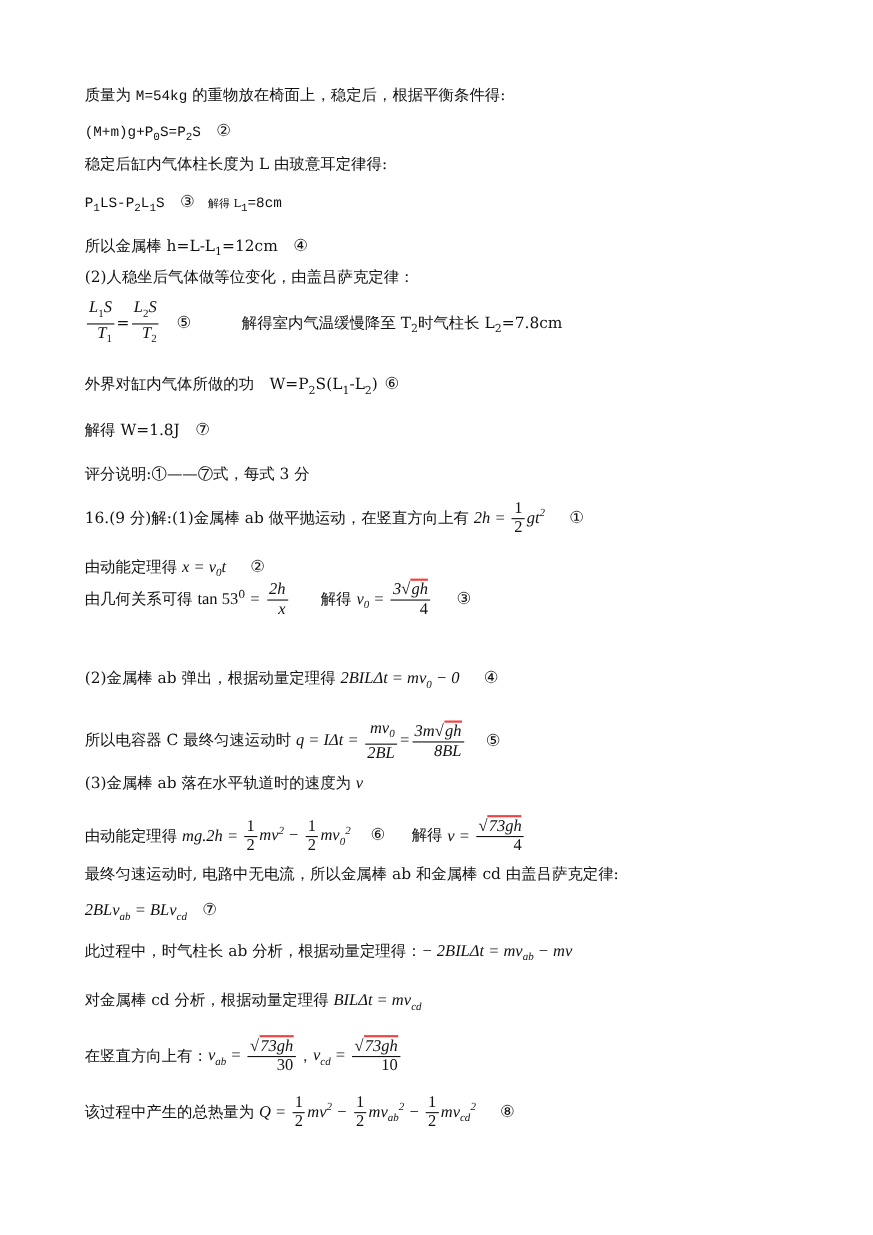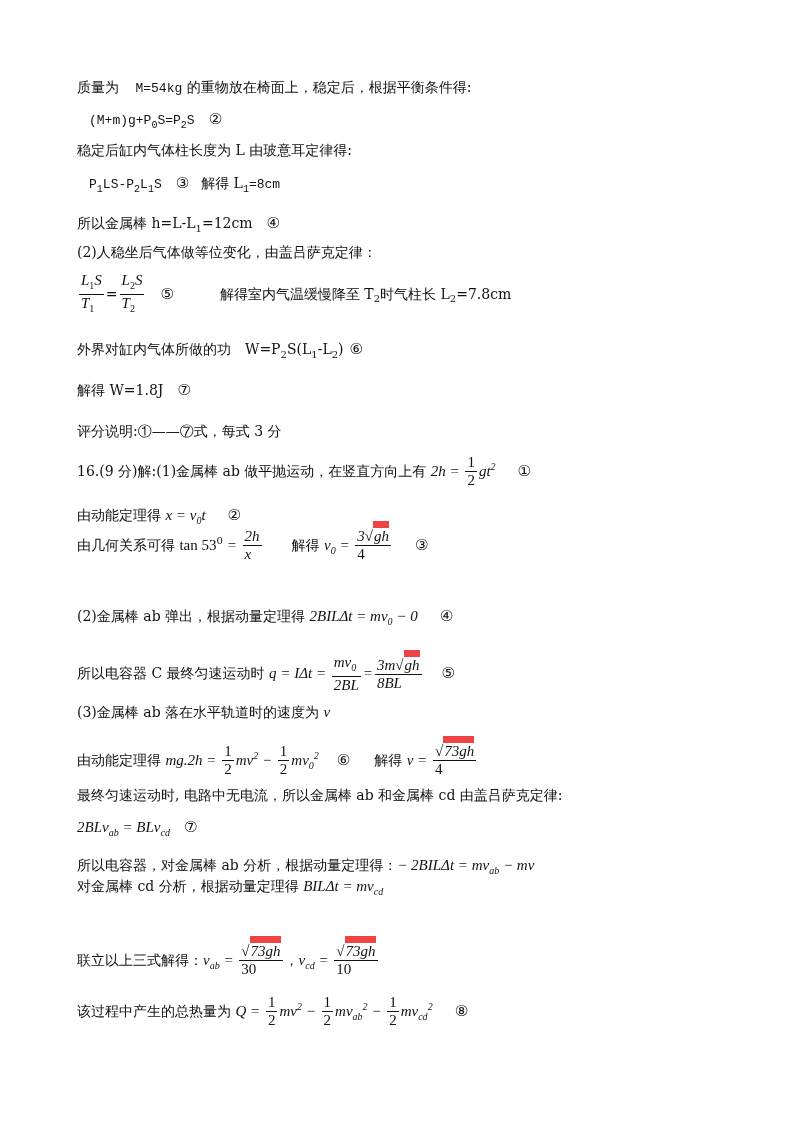--- a/index.html
+++ b/index.html
@@ -1,45 +1,45 @@
 <!DOCTYPE html>
 <html><head>
 <meta charset="utf-8">
 <style>
   html, body { margin:0; padding:0; background:#ffffff; }
   body { width:794px; height:1123px; position:relative; overflow:hidden;
          font-family:"DejaVu Serif", "Liberation Serif", serif; color:#111; }
   .line { position:absolute; left:77px; font-size:14px; line-height:18px; white-space:nowrap; }
-  .mono { font-family:"Liberation Mono","DejaVu Sans Mono",monospace; font-size:13px;margin-left:12px; }
+  .mono { font-family:"Liberation Mono","DejaVu Sans Mono",monospace; font-size:13px; }
   .m { font-family:"Liberation Serif","DejaVu Serif",serif; font-style:italic; font-size:15px; }
   .up { font-style:normal; }
-  .frac { display:inline-block; vertical-align:middle; text-align:left; margin:0 2px; }
+  .frac { display:inline-block; vertical-align:middle; text-align:right; margin:0 2px; }
   .frac .n { display:block; border-bottom:1px solid #111; padding:0 2px; line-height:17px; }
   .frac .d { display:block; line-height:17px; padding:0 2px; }
   .circ { font-family:"DejaVu Sans",sans-serif; font-size:15px; margin-left:14px; }
   sub, sup { font-size:10px; }
-  .sqrt { border-top:7px solid #ef4444; padding-left:1px; }
+  .sqrt { border-top:2px solid #ef4444; padding-left:1px; }
 </style>
 </head>
 <body>
 
 <div class="line" style="top:78px">
   <span>质量为 </span><span class="mono">M=54kg</span><span> 的重物放在椅面上，稳定后，根据平衡条件得:</span>
 </div>
 
 <div class="line mono" style="top:110px">
   <span>(M+m)g+P</span><sub>0</sub><span>S=P</span><sub>2</sub><span>S</span><span class="circ">②</span>
 </div>
 
 <div class="line" style="top:141px">
   <span>稳定后缸内气体柱长度为 L 由玻意耳定律得:</span>
 </div>
 
 <div class="line mono" style="top:174px">
-  <span>P</span><sub>1</sub><span>LS-P</span><sub>2</sub><span>L</span><sub>1</sub><span>S</span><span class="circ" style="margin-right:12px">③</span><span style="font-family:'DejaVu Serif',serif;font-size:14px">解得 L</span><sub>1</sub><span>=8cm</span>
+  <span>P</span><sub>1</sub><span>LS-P</span><sub>2</sub><span>L</span><sub>1</sub><span>S</span><span class="circ" style="margin-right:12px">③</span><span style="font-family:'DejaVu Serif',serif;font-size:10px">解得 L</span><sub>1</sub><span>=8cm</span>
 </div>
 
 <div class="line" style="top:214px">
   <span>所以金属棒 h=L-L</span><sub>1</sub><span>=12cm</span><span class="circ">④</span>
 </div>
 
 <div class="line" style="top:243px">
   <span>(2)人稳坐后气体做等位变化，由盖吕萨克定律：</span>
 </div>
 
@@ -89,26 +89,26 @@
 
 <div class="line" style="top:786px">
   <span>最终匀速运动时, 电路中无电流，所以金属棒 ab 和金属棒 cd 由盖吕萨克定律:</span>
 </div>
 
 <div class="line" style="top:818px">
   <span class="m">2BLv<sub>ab</sub> = BLv<sub>cd</sub></span><span class="circ">⑦</span>
 </div>
 
 <div class="line" style="top:856px">
-  <span>所以电容器，对金属棒 ab 分析，根据动量定理得：</span><span class="m">− 2BILΔt = mv<sub>ab</sub> − mv</span>
+  <span>此过程中，时气柱长 ab 分析，根据动量定理得：</span><span class="m">− 2BILΔt = mv<sub>ab</sub> − mv</span>
 </div>
 
-<div class="line" style="top:877px">
+<div class="line" style="top:901px">
   <span>对金属棒 cd 分析，根据动量定理得 </span><span class="m">BILΔt = mv<sub>cd</sub></span>
 </div>
 
 <div class="line" style="top:943px">
-  <span>联立以上三式解得：</span><span class="m">v<sub>ab</sub> = </span><span class="frac m"><span class="n">√<span class="sqrt">73gh</span></span><span class="d up">30</span></span><span>，</span><span class="m">v<sub>cd</sub> = </span><span class="frac m"><span class="n">√<span class="sqrt">73gh</span></span><span class="d up">10</span></span>
+  <span>在竖直方向上有：</span><span class="m">v<sub>ab</sub> = </span><span class="frac m"><span class="n">√<span class="sqrt">73gh</span></span><span class="d up">30</span></span><span>，</span><span class="m">v<sub>cd</sub> = </span><span class="frac m"><span class="n">√<span class="sqrt">73gh</span></span><span class="d up">10</span></span>
 </div>
 
 <div class="line" style="top:994px">
   <span>该过程中产生的总热量为 </span><span class="m">Q = </span><span class="frac m up"><span class="n">1</span><span class="d">2</span></span><span class="m">mv<sup>2</sup> − </span><span class="frac m up"><span class="n">1</span><span class="d">2</span></span><span class="m">mv<sub>ab</sub><sup>2</sup> − </span><span class="frac m up"><span class="n">1</span><span class="d">2</span></span><span class="m">mv<sub>cd</sub><sup>2</sup></span><span class="circ" style="margin-left:22px">⑧</span>
 </div>
 
 </body></html>

